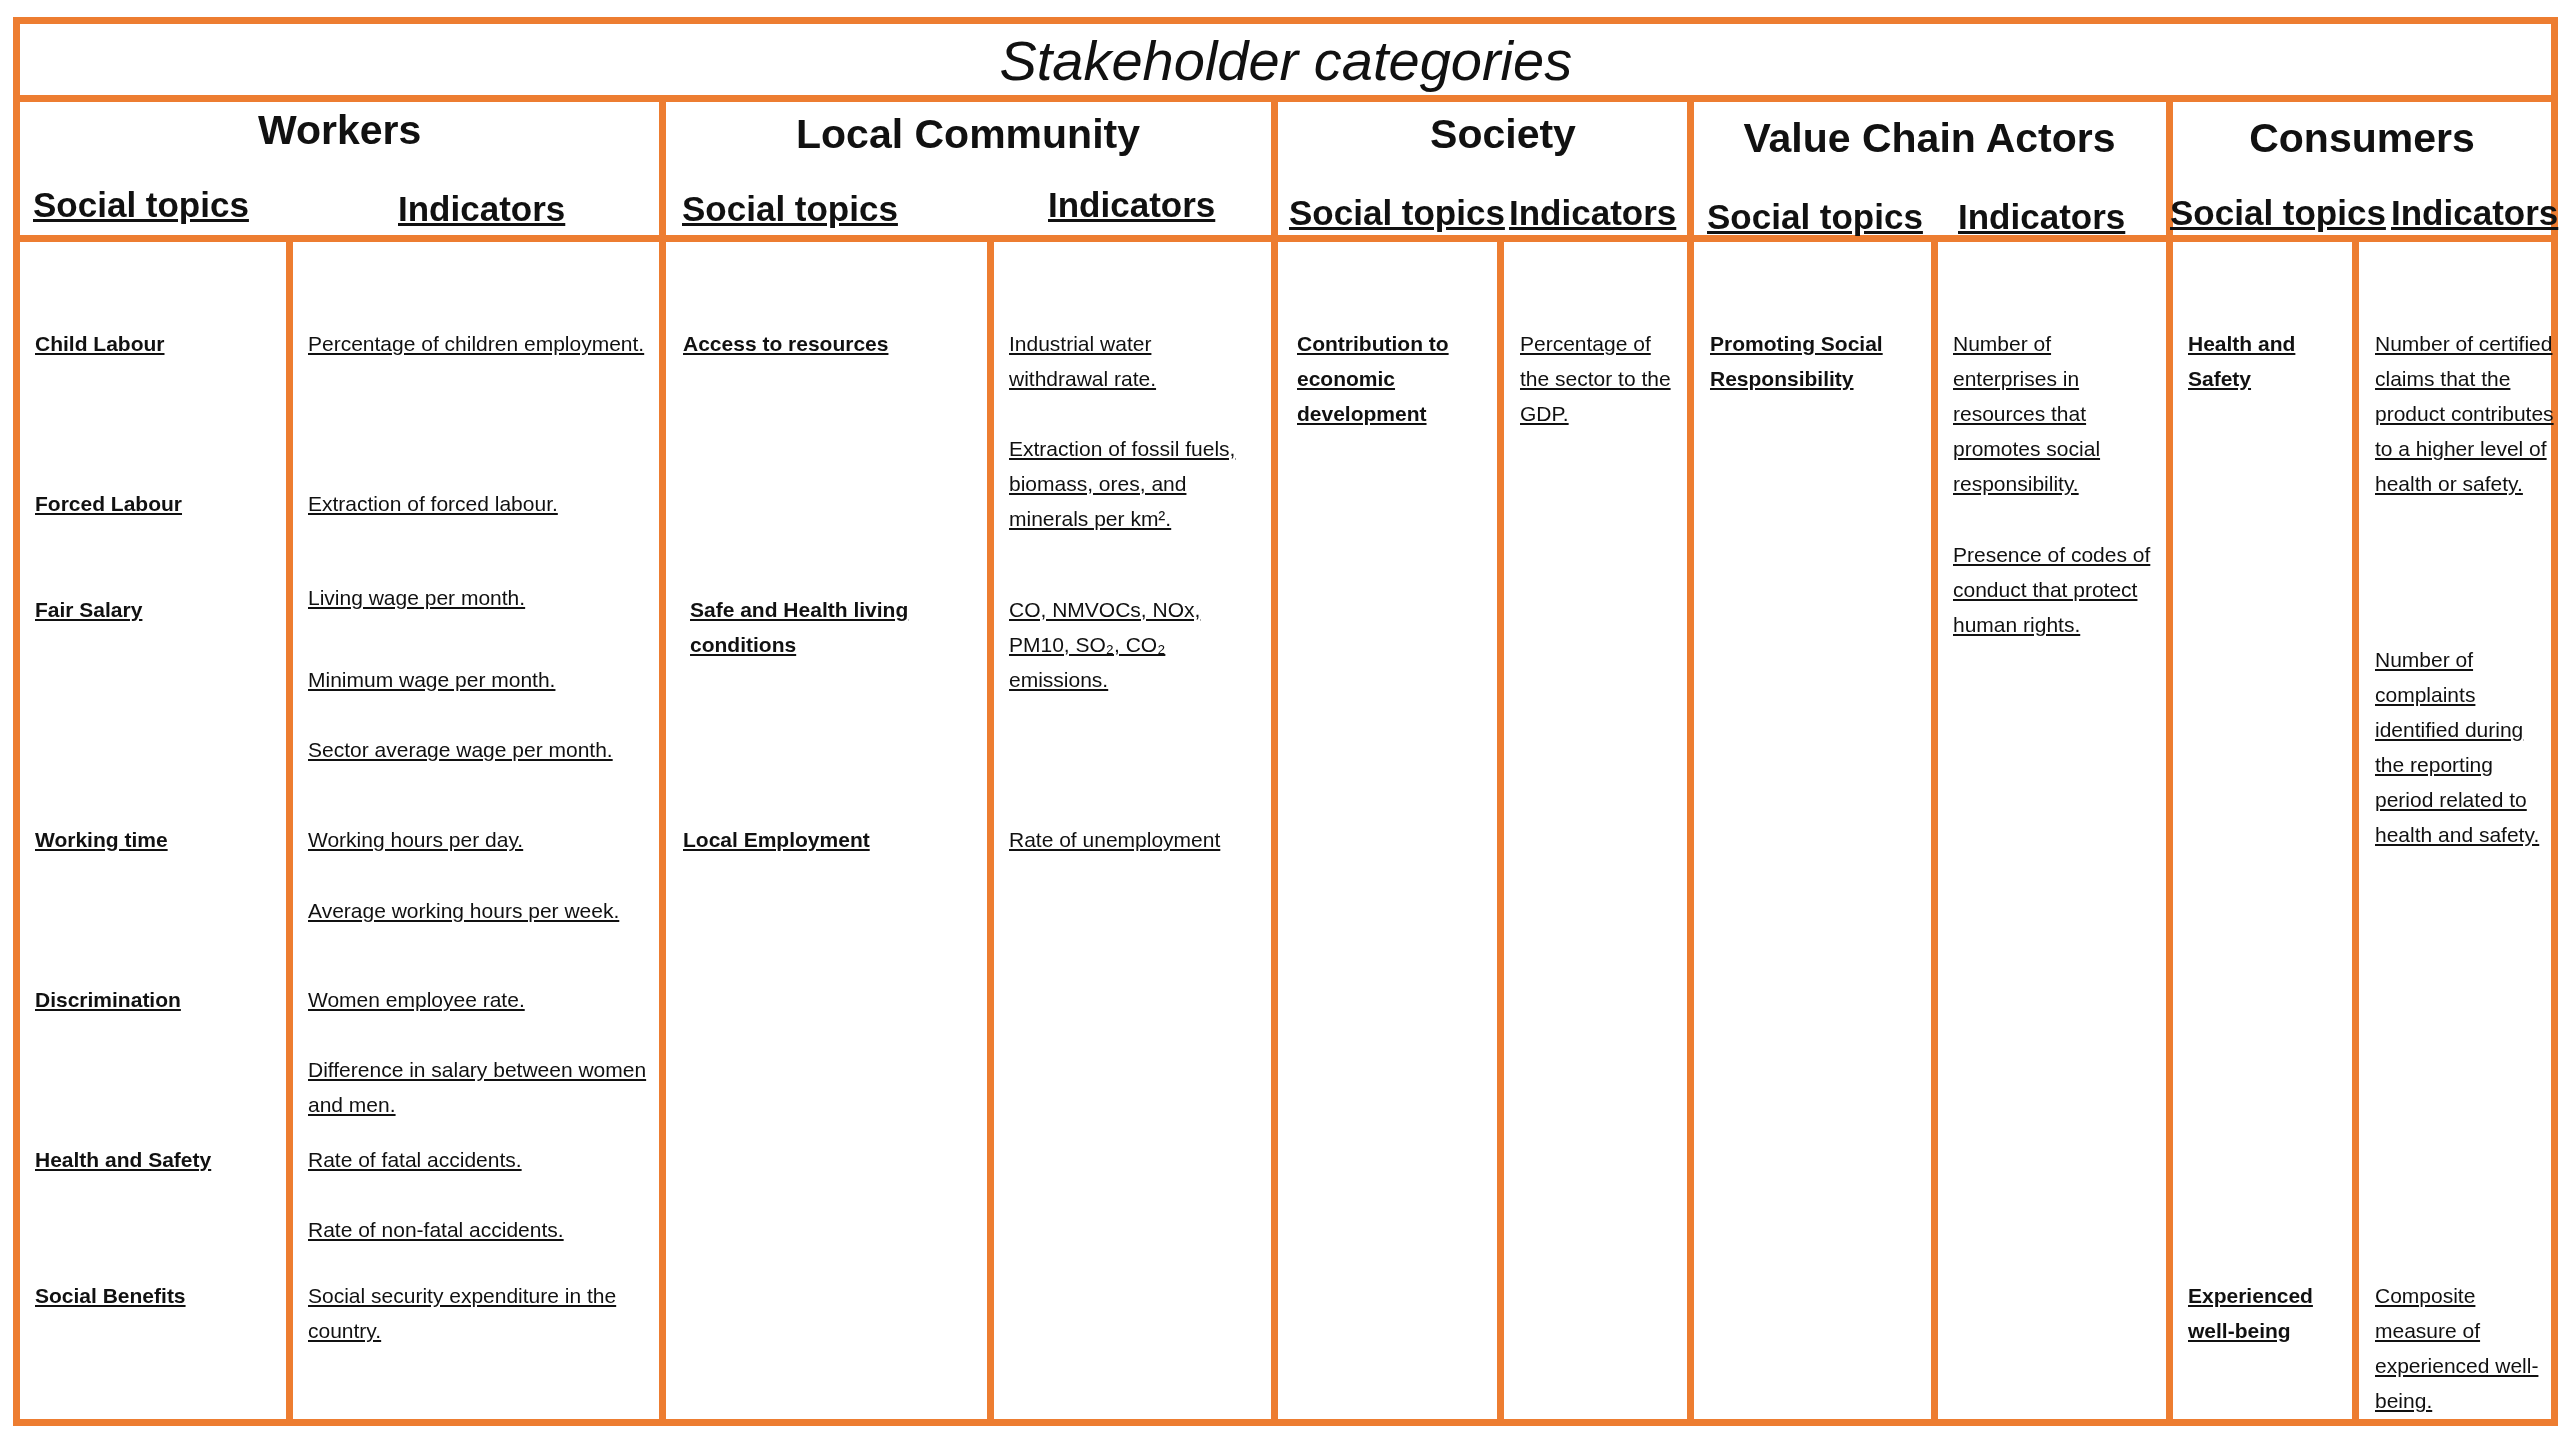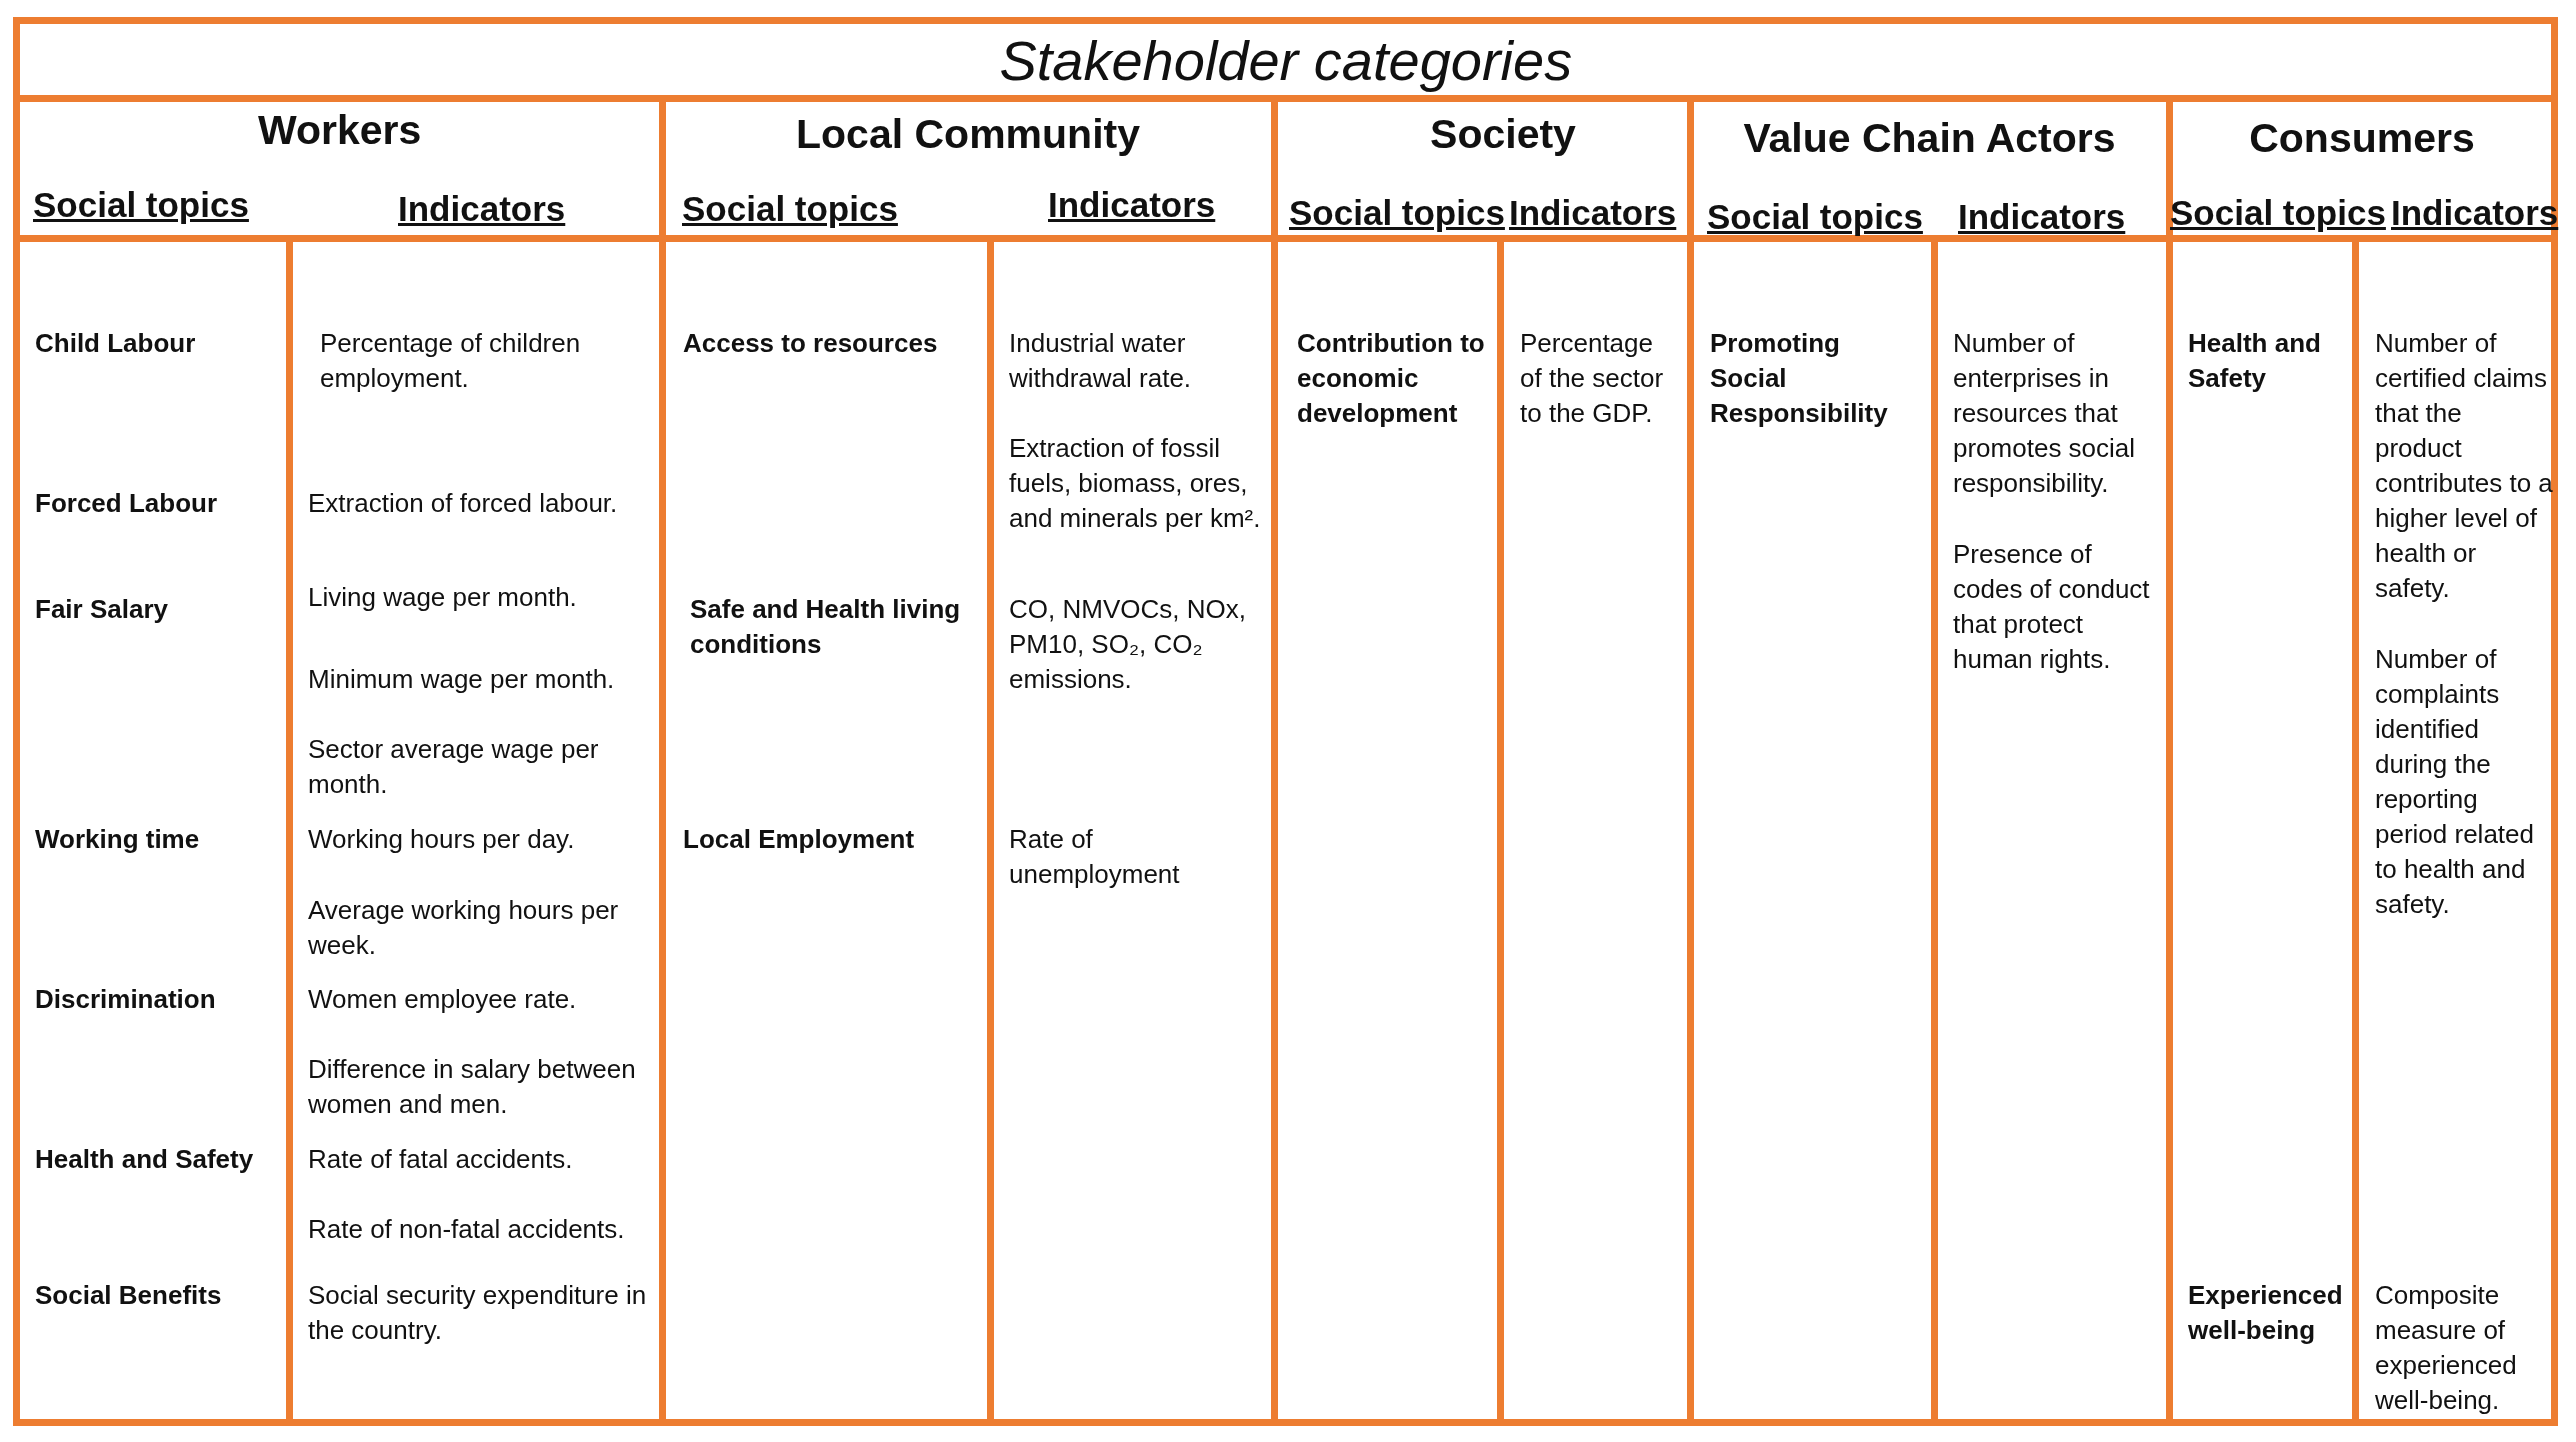--- a/index.html
+++ b/index.html
@@ -3,21 +3,21 @@
 <meta charset="utf-8">
 <style>
   html, body { margin:0; padding:0; background:#ffffff; }
   body { width:2576px; height:1442px; position:relative; overflow:hidden; font-family:"Liberation Sans", sans-serif; color:#111; }
   .frame { position:absolute; left:13.3px; top:16.6px; width:2545px; height:1409px; border:7.3px solid #ED7D31; box-sizing:border-box; }
   .hline { position:absolute; height:7.3px; background:#ED7D31; }
   .vline { position:absolute; width:7.3px; background:#ED7D31; }
   .title { position:absolute; left:13.3px; top:27px; width:2545px; text-align:center; font-style:italic; font-size:56px; line-height:67px; }
   .cat { position:absolute; text-align:center; font-weight:bold; font-size:41px; line-height:48px; }
   .sub { position:absolute; font-weight:bold; font-size:35px; line-height:40px; white-space:nowrap;text-decoration:underline; }
-  .cell { position:absolute; font-size:26px; line-height:35px; }
+  .cell { position:absolute; font-size:21px; line-height:35px;text-decoration:underline; }
   .topic { font-weight:bold; }
 </style>
 </head>
 <body>
 
 <div class="frame"></div>
 <div class="hline" style="left:13.3px; top:95px; width:2545px;"></div>
 <div class="hline" style="left:13.3px; top:235px; width:2545px;"></div>
 
 <div class="vline" style="left:659px; top:95px; height:1331px;"></div>
@@ -51,21 +51,21 @@
 <div class="sub" style="left:2391px; top:193px;">Indicators</div>
 
 <div class="cell topic" style="left:35px; top:326px; width:246px;">Child Labour</div>
 <div class="cell topic" style="left:35px; top:486px; width:246px;">Forced Labour</div>
 <div class="cell topic" style="left:35px; top:592px; width:246px;">Fair Salary</div>
 <div class="cell topic" style="left:35px; top:822px; width:246px;">Working time</div>
 <div class="cell topic" style="left:35px; top:982px; width:246px;">Discrimination</div>
 <div class="cell topic" style="left:35px; top:1142px; width:246px;">Health and Safety</div>
 <div class="cell topic" style="left:35px; top:1278px; width:246px;">Social Benefits</div>
 
-<div class="cell" style="left:308px; top:326px; width:346px;margin-left:12px;">Percentage of children employment.</div>
+<div class="cell" style="left:308px; top:326px; width:346px;">Percentage of children employment.</div>
 <div class="cell" style="left:308px; top:486px; width:346px;">Extraction of forced labour.</div>
 <div class="cell" style="left:308px; top:580px; width:346px;">Living wage per month.</div>
 <div class="cell" style="left:308px; top:662px; width:346px;">Minimum wage per month.</div>
 <div class="cell" style="left:308px; top:732px; width:313px;">Sector average wage per month.</div>
 <div class="cell" style="left:308px; top:822px; width:346px;">Working hours per day.</div>
 <div class="cell" style="left:308px; top:893px; width:346px;">Average working hours per week.</div>
 <div class="cell" style="left:308px; top:982px; width:346px;">Women employee rate.</div>
 <div class="cell" style="left:308px; top:1052px; width:346px;">Difference in salary between women and men.</div>
 <div class="cell" style="left:308px; top:1142px; width:346px;">Rate of fatal accidents.</div>
 <div class="cell" style="left:308px; top:1212px; width:346px;">Rate of non-fatal accidents.</div>

